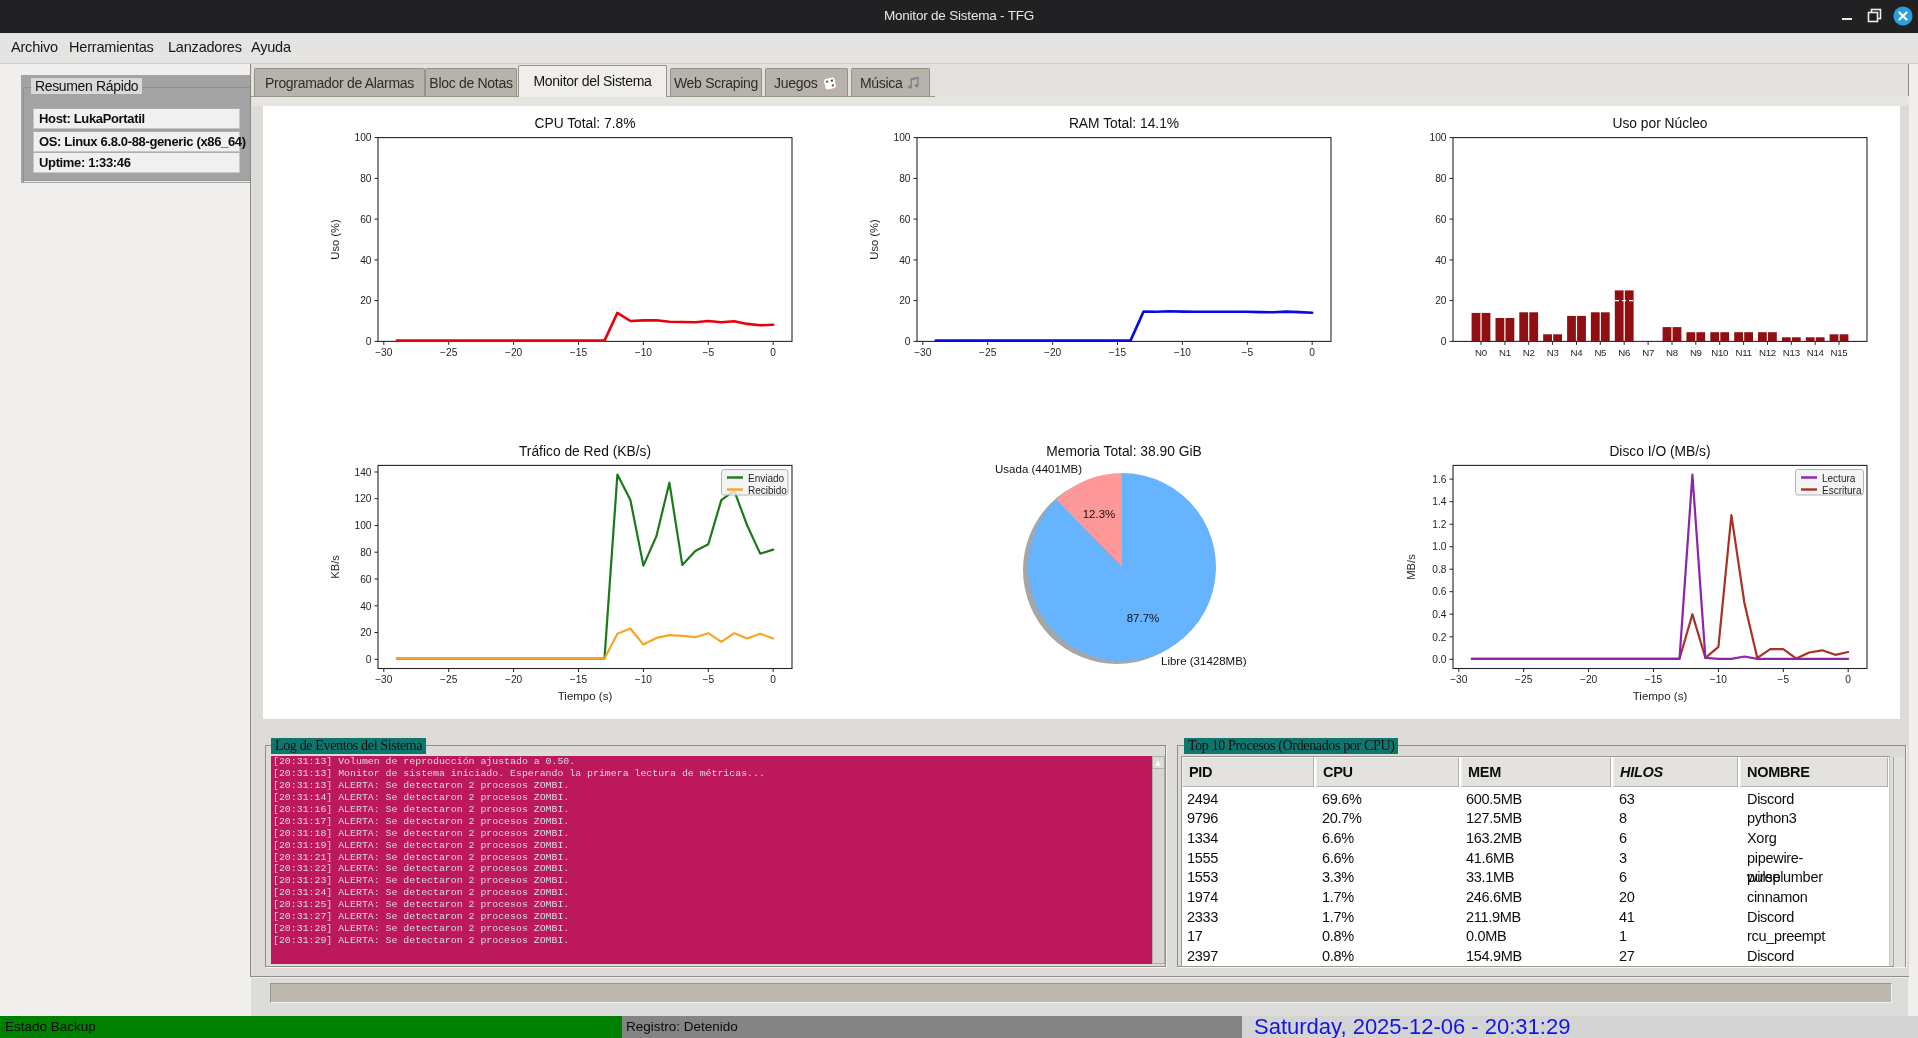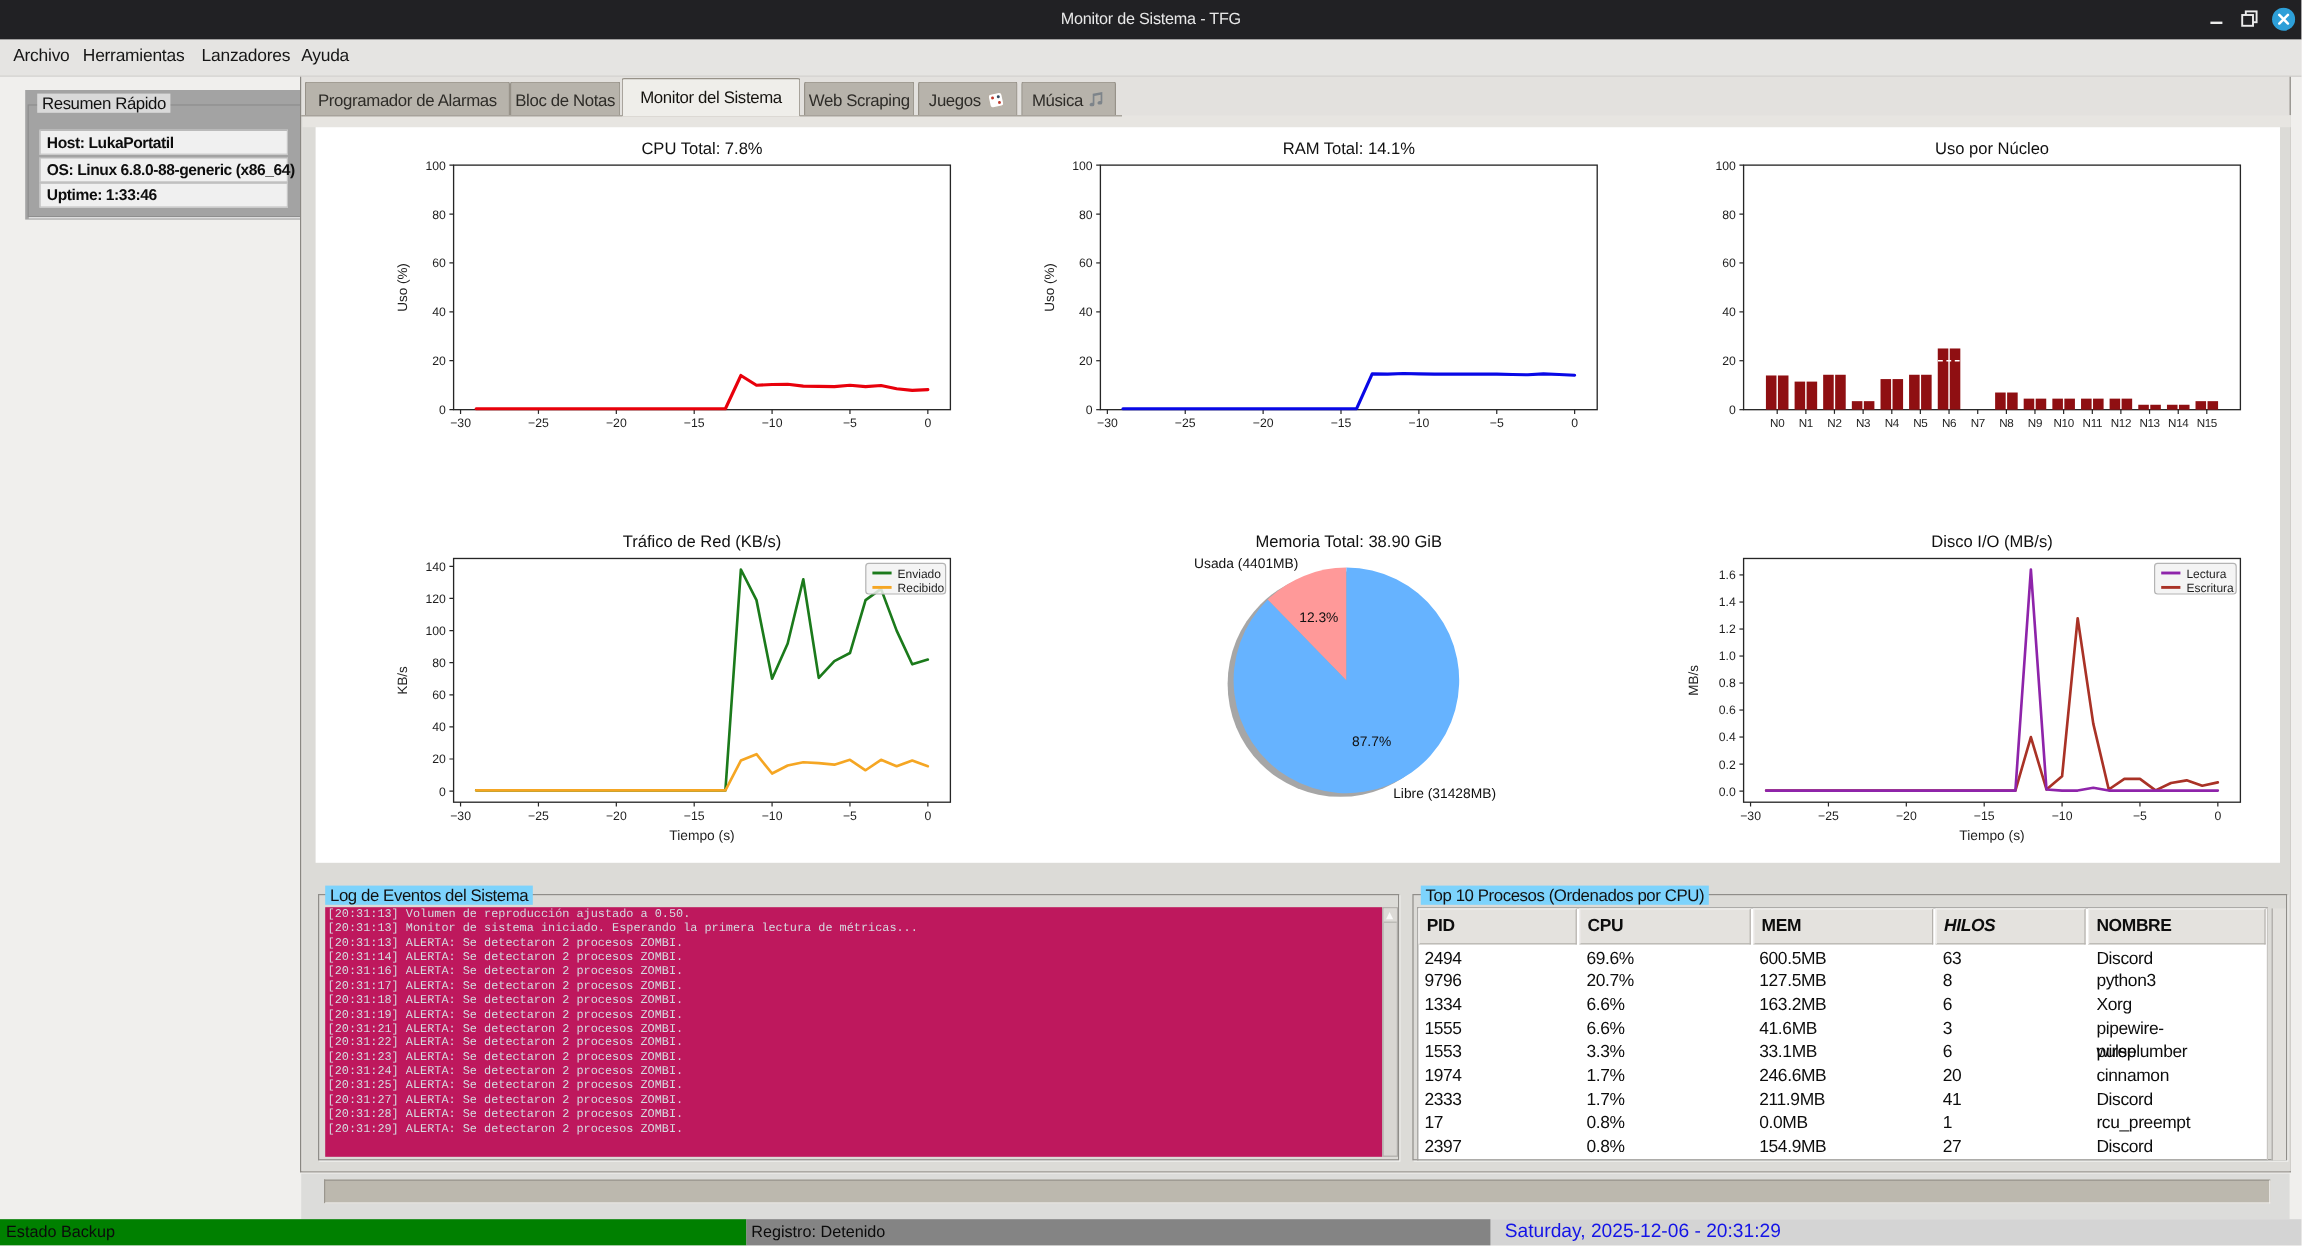--- a/index.html
+++ b/index.html
@@ -23,21 +23,21 @@
   border-bottom:1px solid #908d87; }
 #page { position:absolute; left:1px; top:32px; width:1657px; height:880px; background:#dcdbd7; }
 .tab { position:absolute; top:4px; height:28px; background:#b7b3ab; border:1px solid #979289;
   border-bottom:none; font-size:14px; letter-spacing:-0.3px; white-space:nowrap; color:#2e2c28; text-align:center; line-height:29px;
   border-radius:2px 2px 0 0; }
 .tab.active { top:1px; height:32px; background:#efeeea; color:#15130f; line-height:31px; z-index:3; }
 #tabline { position:absolute; left:0; top:31.5px; width:684px; height:1px; background:#9b968d; z-index:2; }
 #figure { position:absolute; left:11px; top:10px; width:1637px; height:613px; background:#ffffff; }
 #pagehl { position:absolute; left:0; top:0; width:1657px; height:10px; background:#e7e5e1; }
 .gframe { position:absolute; border:1px solid #8f8d89; box-shadow:1px 1px 0 #f6f5f3; }
-.glabel { position:absolute; top:-10px; background:#7dd3fc; padding:0 4px; font-size:14px; letter-spacing:-0.35px; color:#111; }
+.glabel { position:absolute; top:-10px; background:#0f766e; padding:0 4px; font-size:14px; letter-spacing:-0.35px; color:#111;font-family:Liberation Serif, serif; }
 #logsb { position:absolute; left:1152px; top:756px; width:13px; height:208px; background:#d8d6d2;
   border:1px solid #aeaca8; }
 #logsb .arr { position:absolute; left:0px; top:0px; width:11px; height:12px; background:#dcdad6;
   border-bottom:1px solid #b5b3af; }
 #logsb .arr:after { content:""; position:absolute; left:2px; top:3px; width:0; height:0;
   border-left:3.5px solid transparent; border-right:3.5px solid transparent;
   border-bottom:6px solid #f8f8f7; }
 #tblwhite { position:absolute; left:1181px; top:756px; width:709px; height:211px; background:#ffffff;
   border:1px solid #9a9894; border-right-color:#c8c6c2; }
 .th { position:absolute; top:757px; height:30px; background:#e4e2de; border:1px solid #b5b2ad;
@@ -399,14 +399,14 @@
     <div class="td" style="left:1187px;top:947.1px;">2397</div>
     <div class="td" style="left:1322px;top:947.1px;">0.8%</div>
     <div class="td" style="left:1466px;top:947.1px;">154.9MB</div>
     <div class="td" style="left:1619px;top:947.1px;">27</div>
     <div class="td" style="left:1747px;top:947.1px;">Discord</div>
   <div style="position:absolute;left:251px;top:978px;width:1657px;height:38px;background:#dcdcda;"></div>
   <div id="pbar"></div>
   <div id="statusbar">
     <div class="st" style="left:0;width:622px;background:#008000;padding-left:5px;">Estado Backup</div>
     <div class="st" style="left:622px;width:620px;background:#848484;padding-left:4px;">Registro: Detenido</div>
-    <div class="st" style="left:1254px;font-size:16px;color:#1414e6;">Saturday, 2025-12-06 - 20:31:29</div>
+    <div class="st" style="left:1254px;font-size:22px;color:#1414e6;">Saturday, 2025-12-06 - 20:31:29</div>
   </div>
 </div>
 </body></html>

